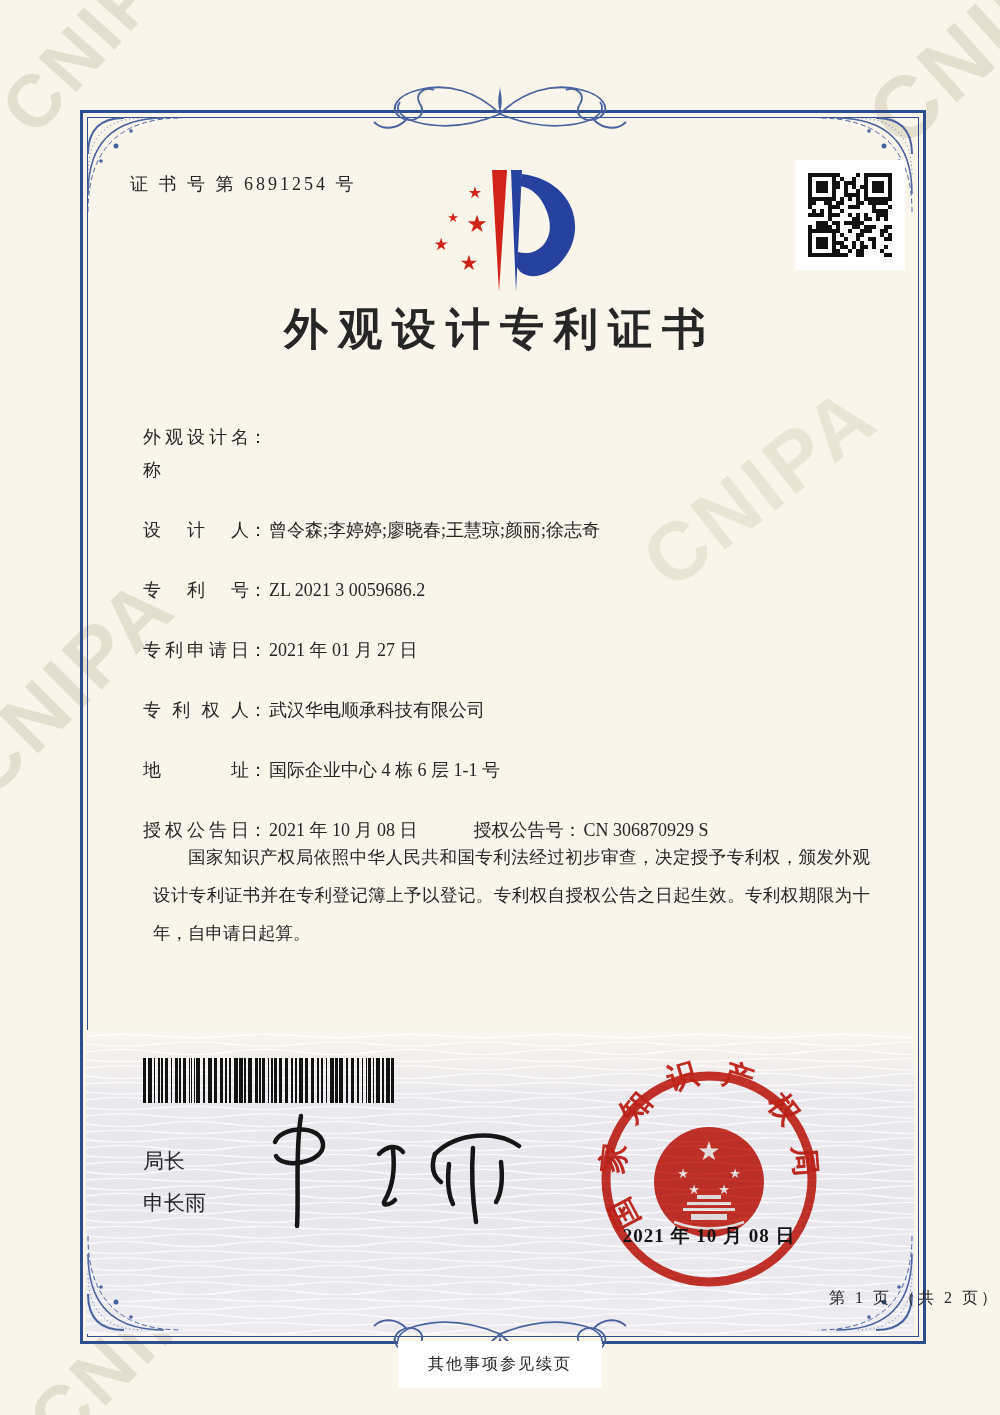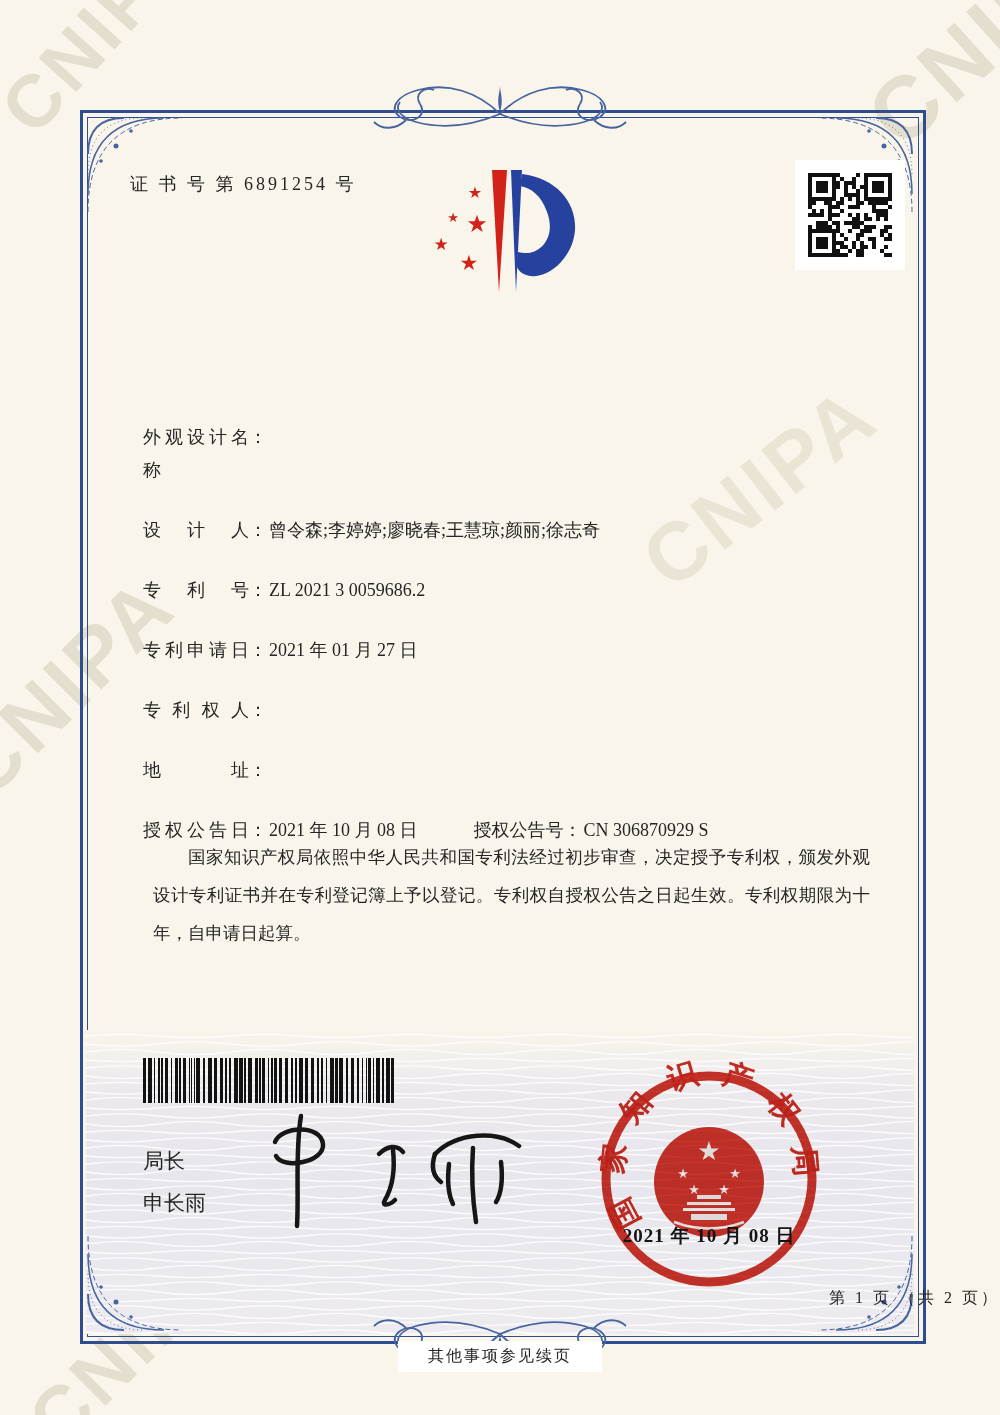--- a/index.html
+++ b/index.html
@@ -52,21 +52,21 @@
   .barcode span{display:inline-block;height:45px;vertical-align:top}
 
   .officer{position:absolute;left:143px;top:1140px;z-index:3;font-size:21px;line-height:42px}
   .sig{position:absolute;left:255px;top:1100px;z-index:4}
 
   .seal{position:absolute;left:584px;top:1054px;z-index:4;mix-blend-mode:multiply}
 
   .page-info{position:absolute;left:0;top:1288px;width:100%;text-align:right;z-index:3;
              font-size:16px;letter-spacing:3px}
   .note{position:absolute;left:50%;transform:translateX(-50%);top:1341px;z-index:5;
-        background:#ffffff;padding:5px 30px;font-size:16px;letter-spacing:2px}
+        background:#ffffff;padding:13px 30px;font-size:16px;letter-spacing:2px}
 </style>
 </head>
 <body>
 
 <div class="page">
 
   <span class="wm" style="left:-25px;top:-12px;font-size:74px;transform:rotate(-48deg)">CNIPA</span>
   <span class="wm" style="left:845px;top:-18px;font-size:88px;transform:rotate(-42deg)">CNIPA</span>
   <span class="wm" style="left:625px;top:440px;font-size:82px;transform:rotate(-38deg);opacity:.3">CNIPA</span>
   <span class="wm" style="left:-70px;top:640px;font-size:82px;transform:rotate(-45deg)">CNIPA</span>
@@ -352,20 +352,21 @@
     <polygon points="77,8 92,8 84,130" fill="#d2231a"></polygon>
     <polygon points="96,8 107,8 101,130" fill="#27429e"></polygon>
     <path d="M107,12 C158,18 175,68 146,100 C128,120 104,117 101,102 L103,90 C124,96 142,76 132,50 C126,33 116,26 105,24 Z" fill="#27429e"></path>
     <text x="60" y="36" font-size="16" fill="#d2231a" text-anchor="middle">★</text>
     <text x="38" y="60" font-size="13" fill="#d2231a" text-anchor="middle">★</text>
     <text x="62" y="70" font-size="24" fill="#d2231a" text-anchor="middle">★</text>
     <text x="26" y="88" font-size="17" fill="#d2231a" text-anchor="middle">★</text>
     <text x="54" y="108" font-size="21" fill="#d2231a" text-anchor="middle">★</text>
   </svg>
 
+  <h1 class="title">外观设计专利证书</h1>
 
   <div class="fields">
     <div class="row">
       <span class="lbl">外观设计名称</span>
         <span class="colon">：</span>
     </div>
     <div class="row">
       <span class="lbl">设计人</span>
         <span class="colon">：</span>
       <span class="val">曾令森;李婷婷;廖晓春;王慧琼;颜丽;徐志奇</span>
@@ -376,25 +377,27 @@
       <span class="val">ZL 2021 3 0059686.2</span>
     </div>
     <div class="row">
       <span class="lbl">专利申请日</span>
         <span class="colon">：</span>
       <span class="val">2021 年 01 月 27 日</span>
     </div>
     <div class="row">
       <span class="lbl">专利权人</span>
         <span class="colon">：</span>
+      <span class="val">武汉华电顺承科技有限公司</span>
     </div>
     <div class="row">
       <span class="lbl">地址</span>
         <span class="colon">：</span>
       <span class="val">
+        <div>国际企业中心 4 栋 6 层 1-1 号</div>
       </span>
     </div>
     <div class="row grant">
       <span class="lbl">授权公告日</span>
         <span class="colon">：</span>
       <span class="val">2021 年 10 月 08 日</span>
       <span class="pair2">
         <span>授权公告号</span>
           <span class="colon">：</span>
         <span class="val">CN 306870929 S</span>

